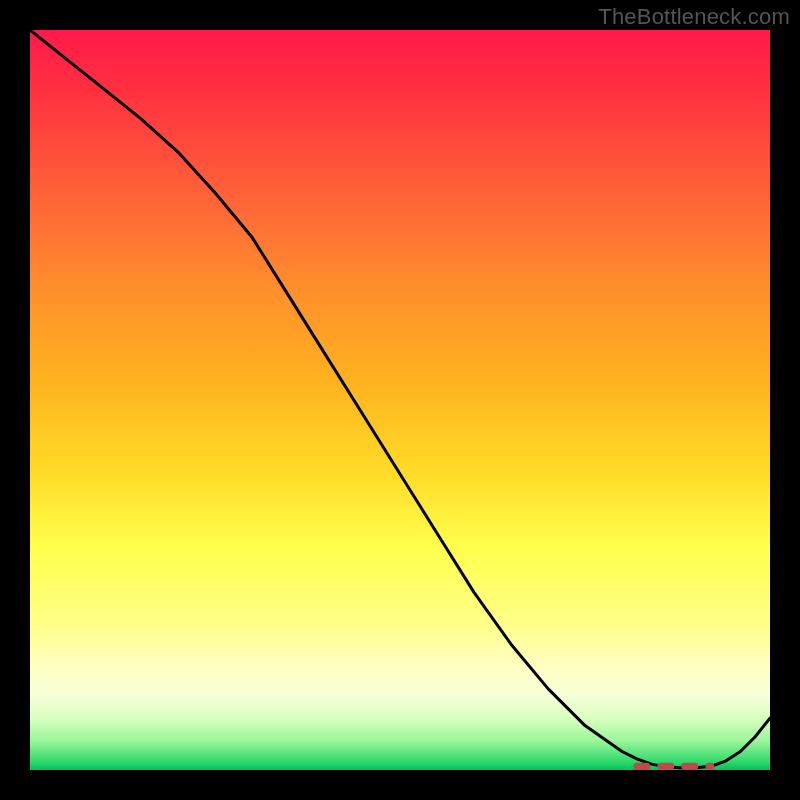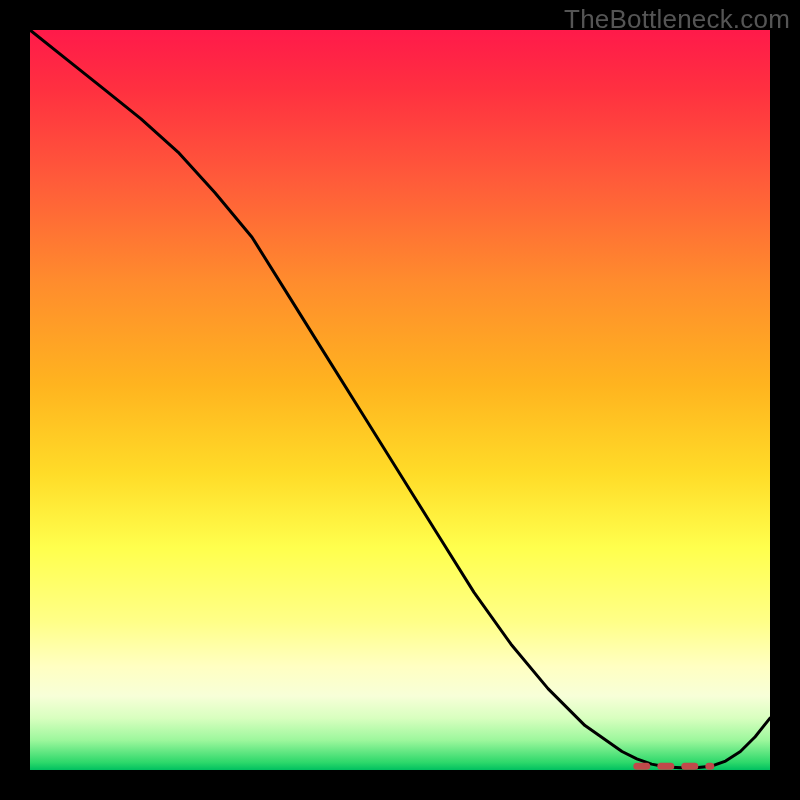--- a/index.html
+++ b/index.html
@@ -15,21 +15,21 @@
     position: relative;
     width: 800px;
     height: 800px;
     background: #000;
   }
   .watermark {
     position: absolute;
     top: 4px;
     right: 10px;
     color: #555;
-    font-size: 26px;
+    font-size: 22px;
     font-weight: 400;
     letter-spacing: 0.2px;
     z-index: 30;
   }
   .plot {
     position: absolute;
     left: 30px;
     top: 30px;
     width: 740px;
     height: 740px;

